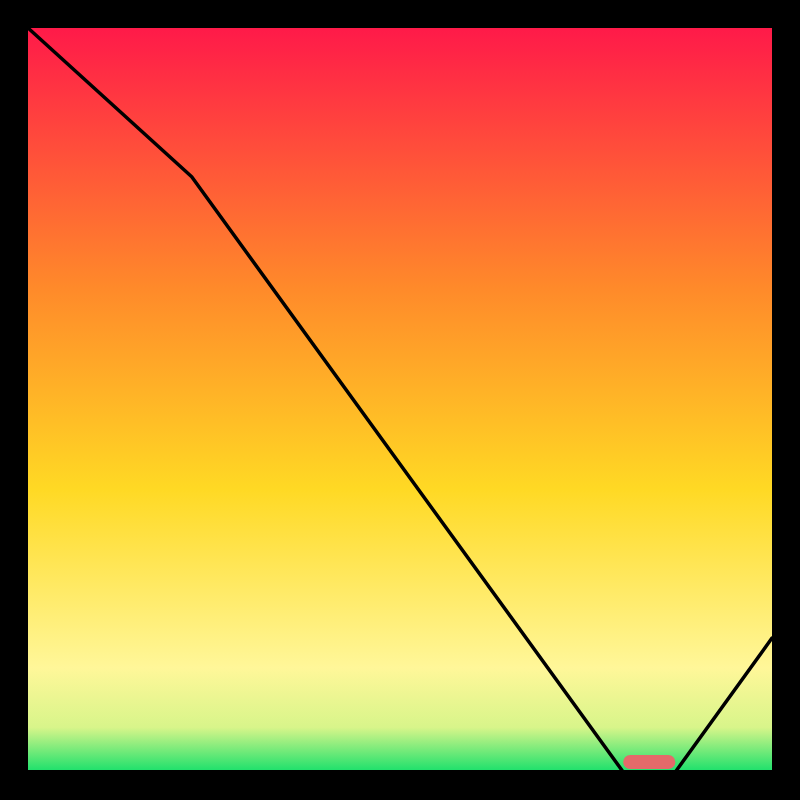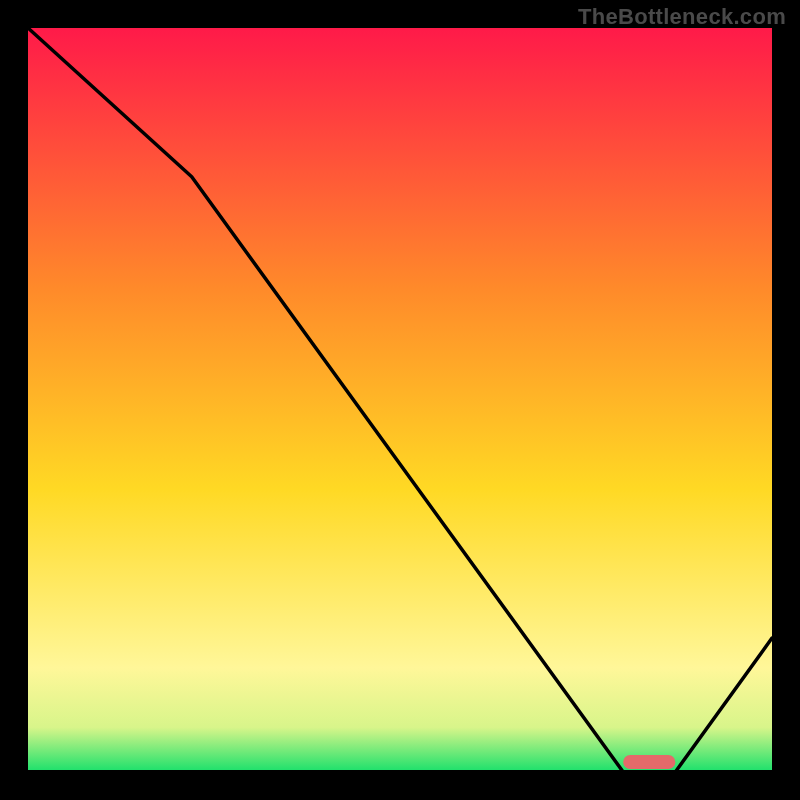--- a/index.html
+++ b/index.html
@@ -37,21 +37,20 @@
   .plot svg {
     display: block;
     width: 100%;
     height: 100%;
   }
 </style>
 </head>
 <body>
 
 <div class="outer">
-  <div class="watermark">TheBottleneck.com</div>
 
   <div class="plot">
     <svg viewBox="0 0 744 744" preserveAspectRatio="none">
       <defs>
         <linearGradient id="bg" x1="0" y1="0" x2="0" y2="1">
           <stop id="g0" offset="0%" stop-color="#ff1a49"></stop>
           <stop id="g1" offset="35%" stop-color="#ff8a2a"></stop>
           <stop id="g2" offset="62%" stop-color="#ffd924"></stop>
           <stop id="g3" offset="86%" stop-color="#fff799"></stop>
           <stop id="g4" offset="94%" stop-color="#d8f58a"></stop>

